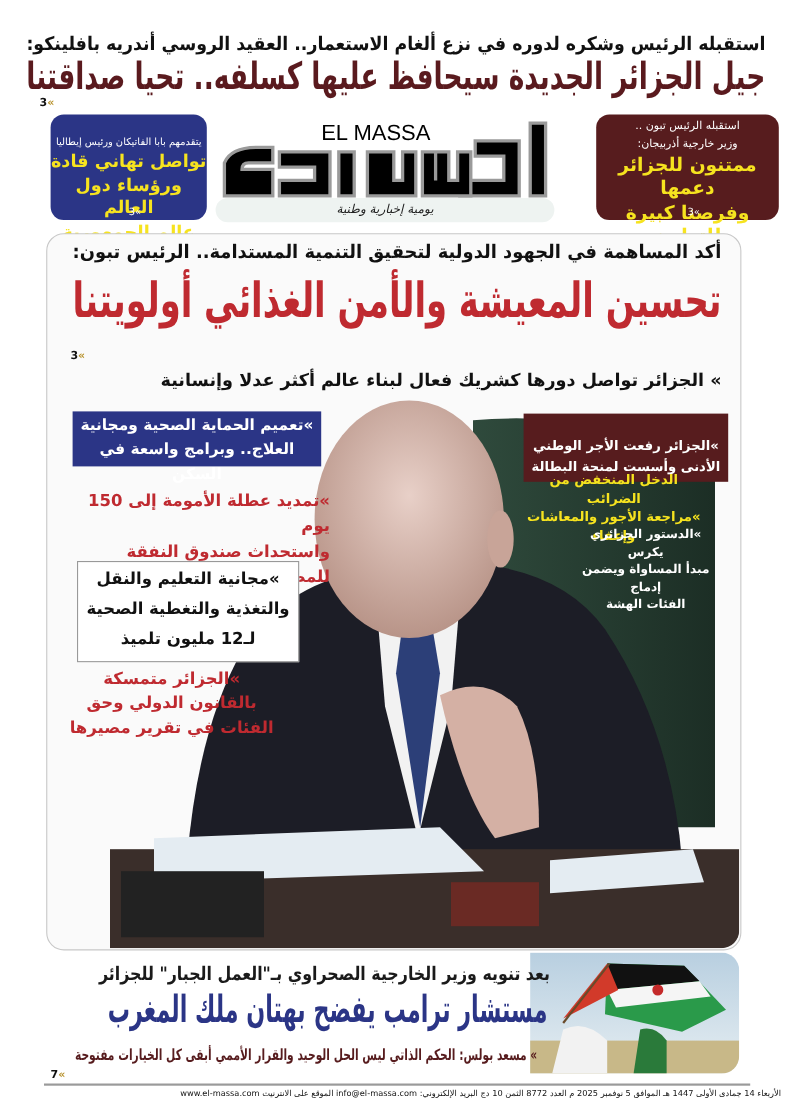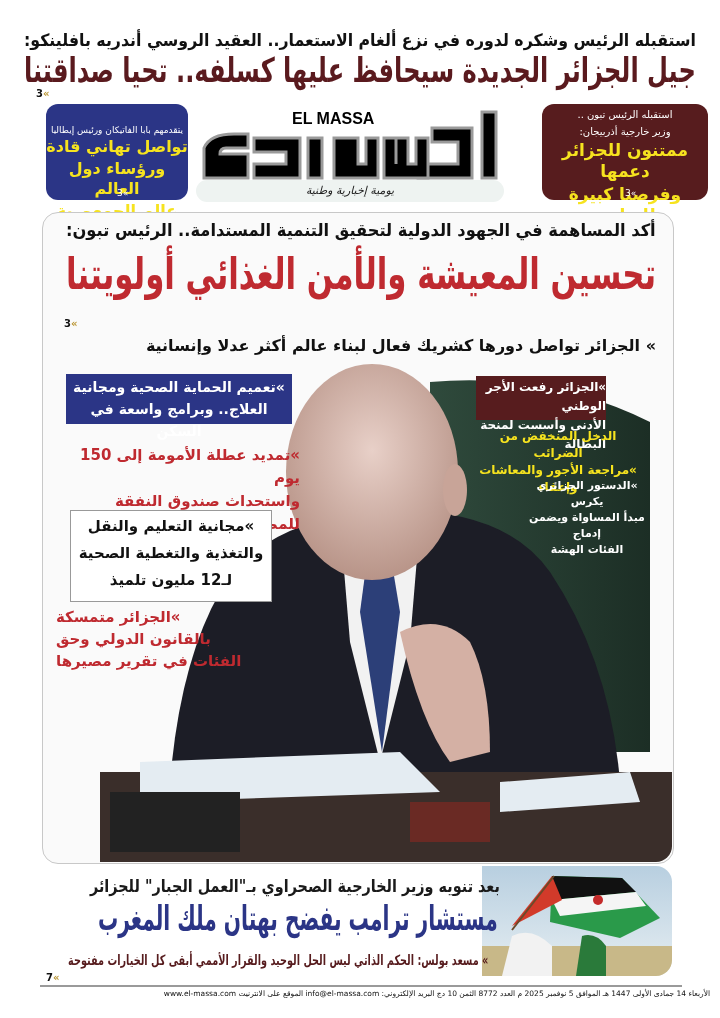--- a/index.html
+++ b/index.html
@@ -18,41 +18,41 @@
   
   #left-box { top:104px; left:46px; width:142px; height:96px; background:#2b3586; border-radius:12px; color:#f6e31f; }
   #left-box .sub { color:#fff; font-size:9px; margin-top:21px; }
   #left-box .main { font-size:16px; font-weight:bold; line-height:20px; margin-top:2px; }
   #right-box { top:104px; right:12px; width:166px; height:96px; background:#571c1e; border-radius:12px; color:#f6e31f; }
   #right-box .sub { color:#fff; font-size:10px; line-height:13px; margin-top:4px; }
   #right-box .main { font-size:17px; font-weight:bold; line-height:21px; margin-top:2px; }
   .box-ref { position:absolute; bottom:2px; left:50%; font-size:9px; color:#fff; direction:ltr; }
 
   #logo { top:108px; left:196px; width:308px; height:86px; }
-  #logo-en { top:110px; left:292px; font-family:"Liberation Sans", sans-serif; font-weight:bold; font-size:16px; color:#000; direction:ltr; }
+  #logo-en { top:110px; left:292px; font-family:"Liberation Sans", sans-serif; font-weight:normal; font-size:20px; color:#000; direction:ltr; }
   #logo-tag { top:180px; left:196px; width:308px; height:22px; background:#eef3f1; border-radius:11px; font-size:11px; text-align:center; line-height:22px; color:#222; font-style:italic; }
 
   
   #main-panel { top:212px; left:42px; width:630px; height:650px; border:1px solid #c8c8c8; border-radius:16px; background:#fafafa; overflow:hidden; }
   #main-kicker { top:220px; right:64px; font-size:17px; }
   #main-headline { top:248px; right:64px; font-size:44px; font-weight:bold; color:#bf2a30; white-space:nowrap; letter-spacing:-1px; }
   #main-ref { top:318px; left:64px; }
   #main-sub { top:336px; right:64px; font-size:16px; }
 
   
   #photo { top:362px; left:100px; width:572px; height:500px; border-radius:0 0 16px 0; overflow:hidden; }
 
   
   #c-blue { top:374px; left:66px; width:226px; height:48px; background:#2b3586; color:#fff; font-size:14px; font-weight:bold; line-height:22px; text-align:center; padding-top:2px; }
   #c-red1 { top:444px; left:60px; width:240px; color:#bf2a30; font-size:15px; font-weight:bold; line-height:23px; text-align:right; }
   #c-white { top:510px; left:70px; width:200px; height:88px; background:#fff; border:1px solid #999; color:#111; font-size:15px; font-weight:bold; line-height:27px; text-align:center; padding-top:2px; }
-  #c-red2 { top:606px; left:56px; width:200px; color:#bf2a30; font-size:15px; font-weight:bold; line-height:22px; text-align:left; }
+  #c-red2 { top:606px; left:56px; width:200px; color:#bf2a30; font-size:15px; font-weight:bold; line-height:22px; text-align:center; }
 
   
-  #c-maroon { top:376px; left:476px; width:130px; height:42px; background:#571c1e; color:#fff; font-size:12px; font-weight:bold; line-height:19px; padding-top:2px; }
+  #c-maroon { top:376px; left:476px; width:186px; height:42px; background:#571c1e; color:#fff; font-size:12px; font-weight:bold; line-height:19px; text-align:center; padding-top:20px; }
   #c-yellow { top:428px; left:478px; width:160px; color:#f6e31f; font-size:12px; font-weight:bold; line-height:17px; text-align:center; }
   #c-white2 { top:478px; left:520px; width:134px; color:#fff; font-size:11px; font-weight:bold; line-height:16px; text-align:center; }
 
   
   #bottom-panel { top:866px; left:42px; width:630px; height:110px; border-radius:0 16px 16px 0; overflow:hidden; }
   #bottom-kicker { top:876px; right:220px; font-size:17px; color:#1a1a1a; }
   #bottom-headline { top:898px; right:222px; font-size:34px; font-weight:bold; color:#2b3586; white-space:nowrap; letter-spacing:-1px; }
   #bottom-sub { top:952px; right:232px; font-size:14px; color:#571c1e; }
   #bottom-ref { top:972px; left:46px; }
 

